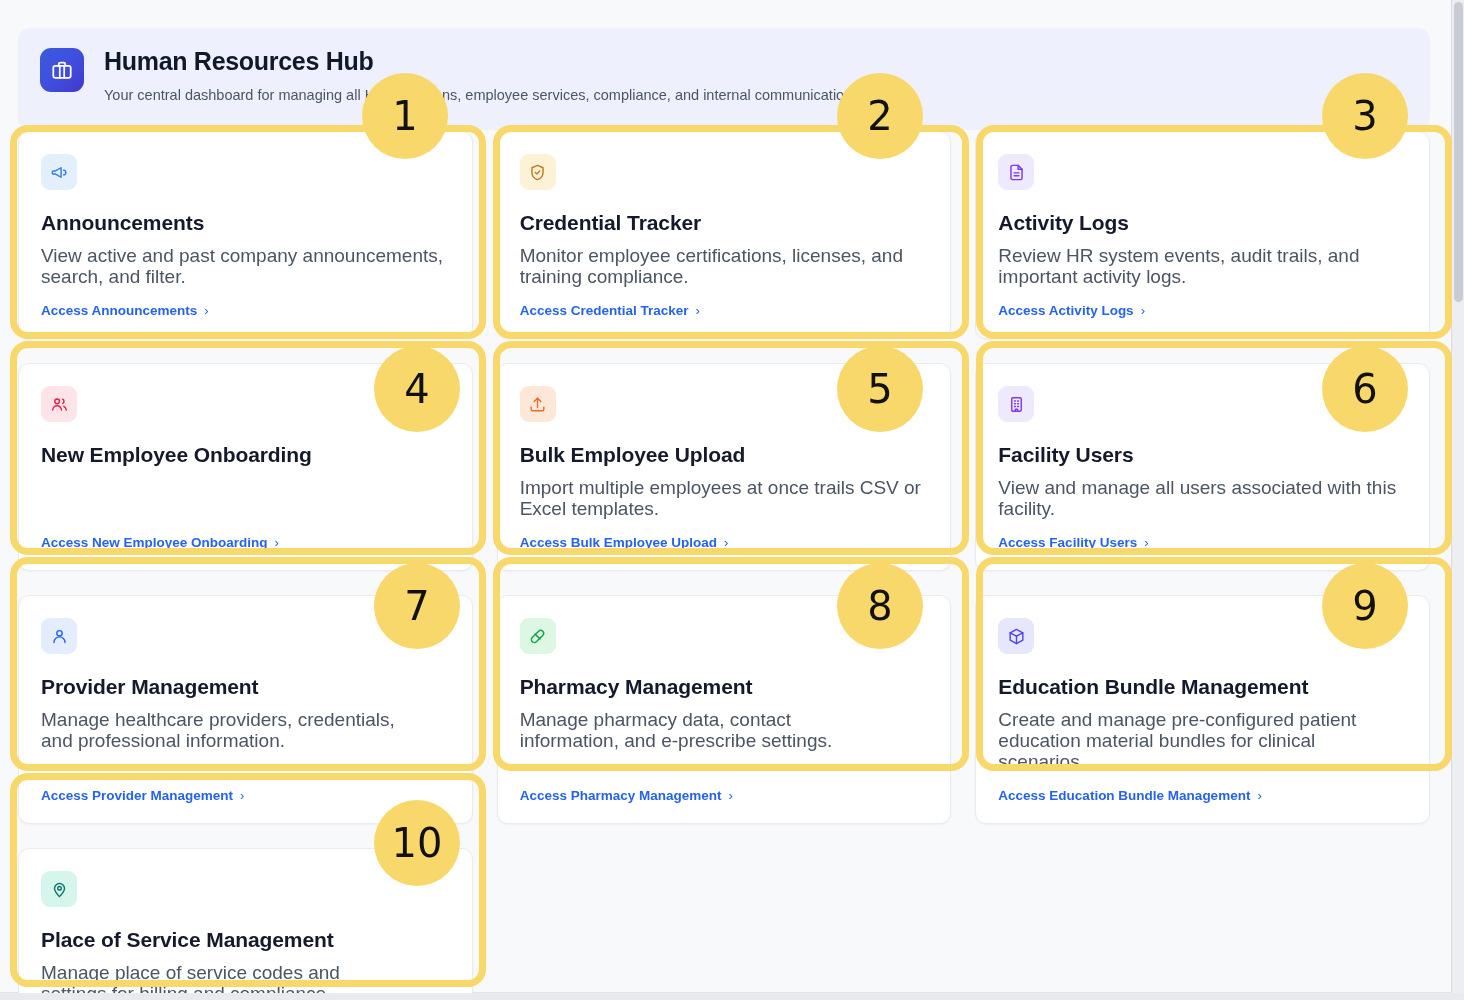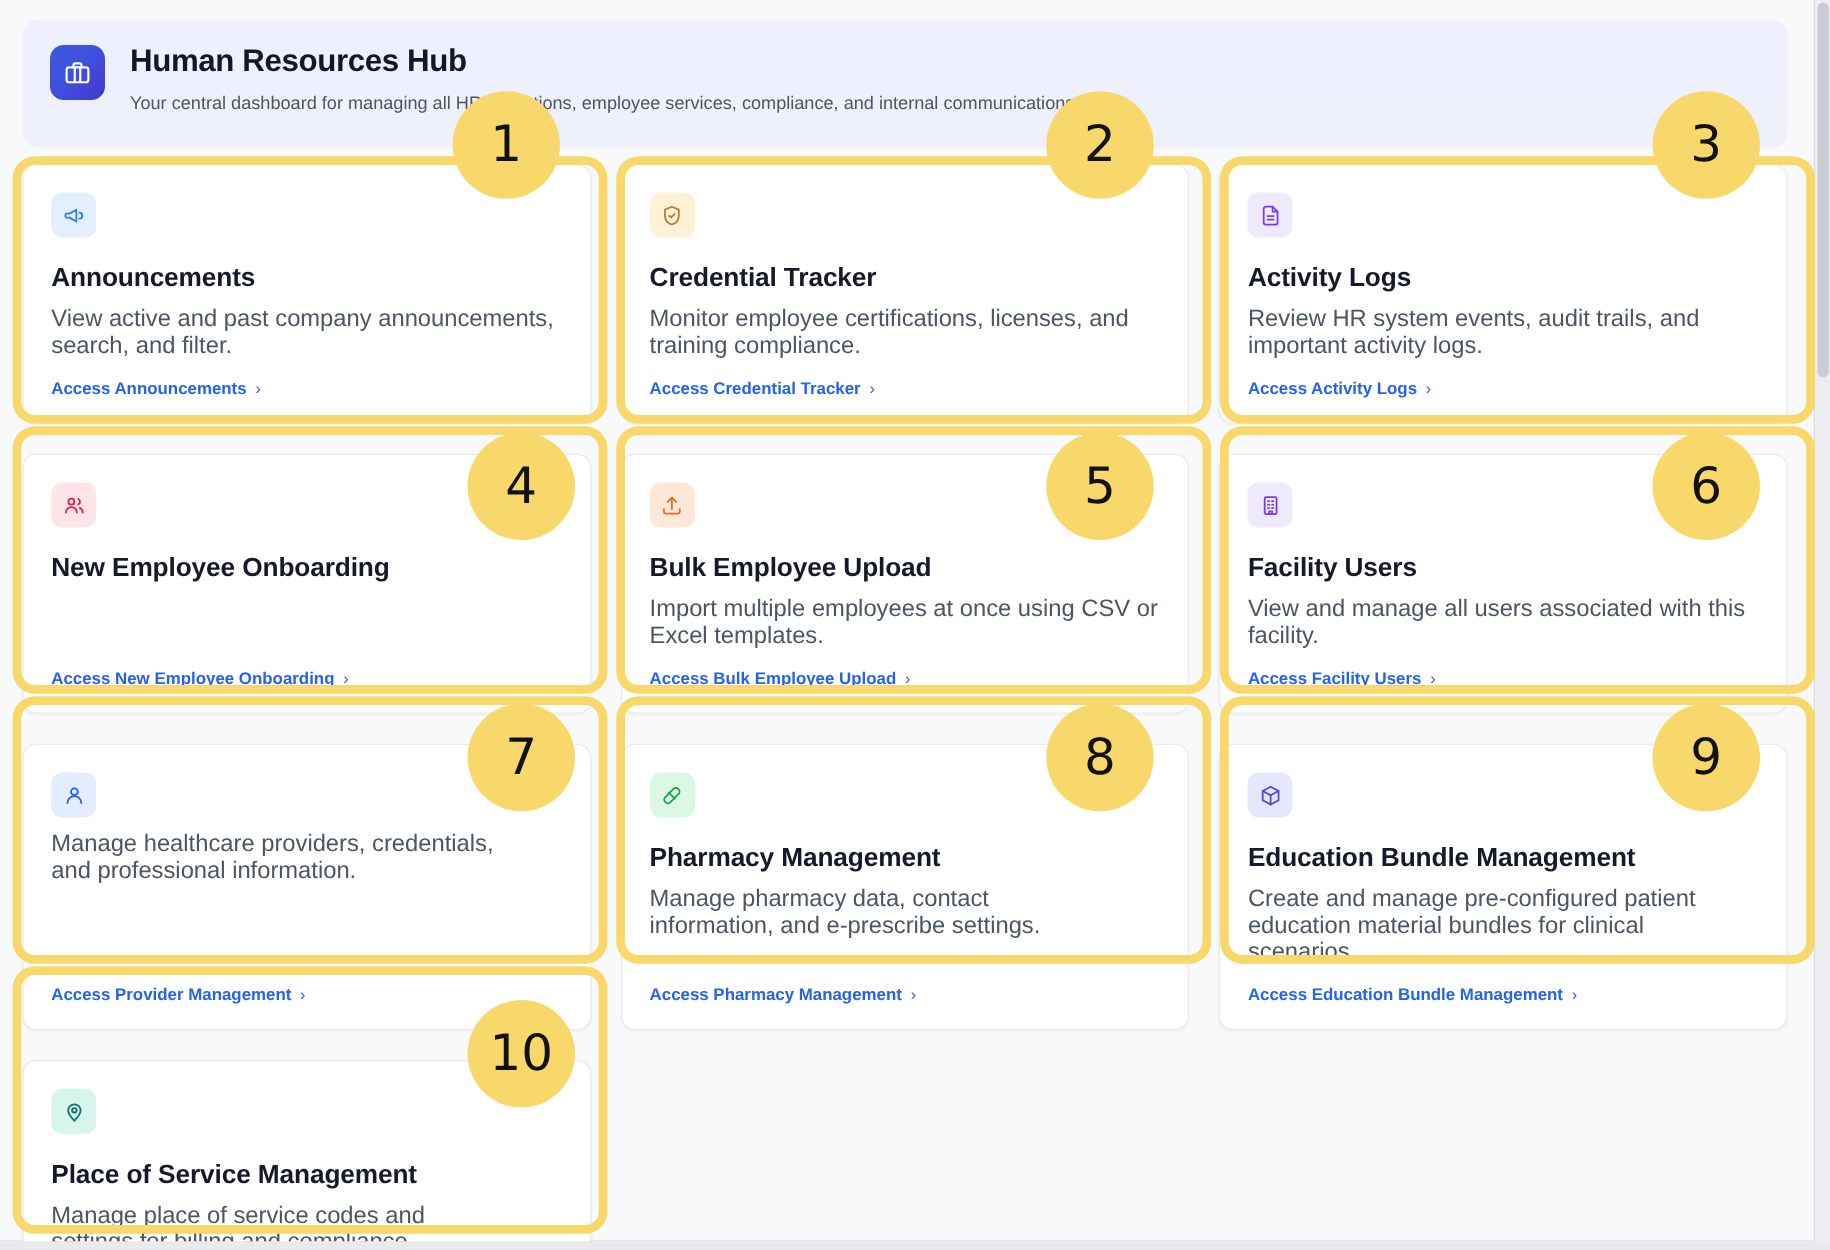--- a/index.html
+++ b/index.html
@@ -46,21 +46,21 @@
   .bottom-strip {
     position: absolute;
     left: 0; bottom: 0;
     width: 1464px; height: 7px;
     background: #e8eaee;
   }
 
   
   .header {
     position: absolute;
-    left: 18px; top: 16px;
+    left: 18px; top: 28px;
     width: 1412px;
     height: 102px;
     background: linear-gradient(180deg, #eef1fd 0%, #eef1fc 100%);
     border-radius: 12px;
     display: flex;
     align-items: flex-start;
     padding: 18px 22px;
   }
   .header-icon {
     width: 44px; height: 44px;
@@ -254,21 +254,21 @@
 
     <div class="card">
       <div class="card-icon" style="background:#fde8d8">
         <svg width="19" height="19" viewBox="0 0 24 24" fill="none" stroke="#ea6a27" stroke-width="1.8" stroke-linecap="round" stroke-linejoin="round">
           <path d="M4 15.5V18a2 2 0 0 0 2 2h12a2 2 0 0 0 2-2v-2.5"></path>
           <path d="M12 15.5V4"></path>
           <path d="M7.8 8.2L12 4l4.2 4.2"></path>
         </svg>
       </div>
       <div class="card-title">Bulk Employee Upload</div>
-      <div class="card-desc">Import multiple employees at once using CSV or Excel templates.</div>
+      <div class="card-desc">Import multiple employees at once trails CSV or Excel templates.</div>
       <div class="card-link">
         <span>Access Bulk Employee Upload</span>
         <span class="chev">›</span>
       </div>
     </div>
 
     <div class="card">
       <div class="card-icon" style="background:#eee9fd">
         <svg width="19" height="19" viewBox="0 0 24 24" fill="none" stroke="#7c3aed" stroke-width="1.8" stroke-linecap="round" stroke-linejoin="round">
           <rect x="6" y="3.5" width="12" height="17" rx="1.4"></rect>
@@ -284,20 +284,21 @@
       </div>
     </div>
 
     <div class="card">
       <div class="card-icon" style="background:#e3edfd">
         <svg width="19" height="19" viewBox="0 0 24 24" fill="none" stroke="#2563eb" stroke-width="1.8" stroke-linecap="round" stroke-linejoin="round">
           <circle cx="12" cy="8" r="3.4"></circle>
           <path d="M5 19.5a7 7 0 0 1 14 0"></path>
         </svg>
       </div>
+      <div class="card-title">Provider Management</div>
       <div class="card-desc" style="max-width:370px">Manage healthcare providers, credentials, and professional information.</div>
       <div class="card-link">
         <span>Access Provider Management</span>
         <span class="chev">›</span>
       </div>
     </div>
 
     <div class="card">
       <div class="card-icon" style="background:#dcf7e4">
         <svg width="19" height="19" viewBox="0 0 24 24" fill="none" stroke="#16a34a" stroke-width="1.8" stroke-linecap="round" stroke-linejoin="round">

